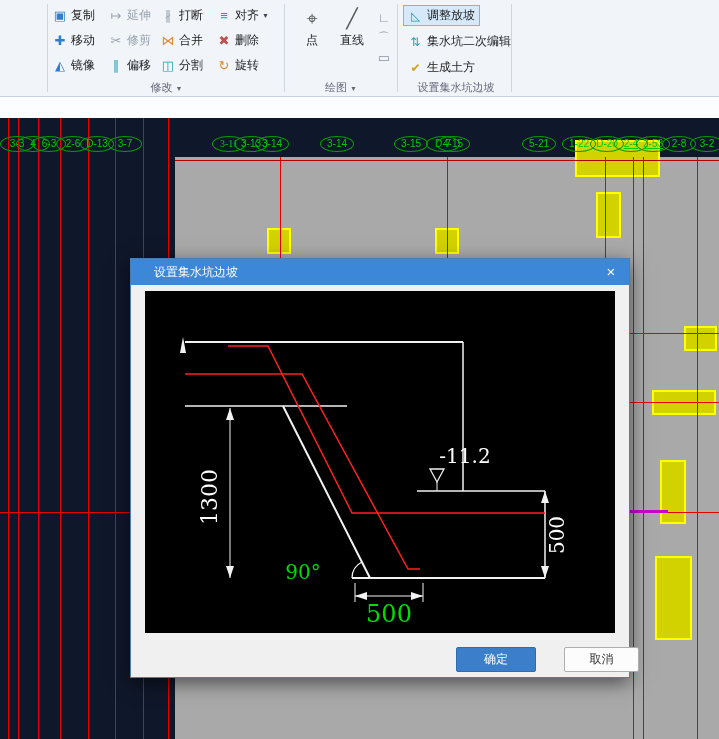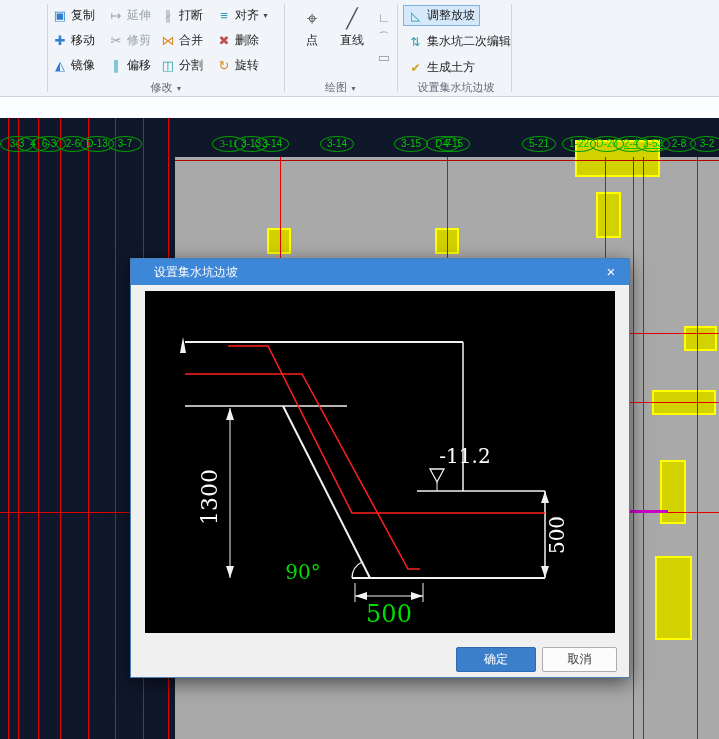--- a/index.html
+++ b/index.html
@@ -46,21 +46,21 @@
   .magenta{position:absolute;height:3px;background:#cc00cc;z-index:4;}
   .bubble{position:absolute;top:18px;width:34px;height:16px;box-sizing:border-box;border:1px solid #00a000;border-radius:50%;color:#00cc00;font-size:10px;line-height:14px;text-align:center;white-space:nowrap;z-index:5;background:transparent;}
 
   
   .dialog{position:absolute;left:130px;top:140px;width:500px;height:420px;background:#f0f0f0;border:1px solid #4a7fb5;box-sizing:border-box;box-shadow:0 5px 18px rgba(0,0,0,.55);z-index:10;}
   .dlg-title{position:absolute;left:0;top:0;right:0;height:26px;background:#3d87d8;color:#fff;font-size:12px;line-height:26px;padding-left:23px;}
   .dlg-close{position:absolute;right:8px;top:0;width:20px;text-align:center;font-size:15px;line-height:26px;color:#fff;cursor:pointer;}
   .dlg-view{position:absolute;left:14px;top:32px;width:470px;height:342px;background:#000;}
   .btn{position:absolute;top:388px;height:25px;font-size:12px;border-radius:2px;cursor:pointer;font-family:"Liberation Sans",sans-serif;}
   .btn-ok{left:325px;width:80px;background:#3b7ec9;border:1px solid #2e6bb0;color:#fff;}
-  .btn-cancel{left:411px;width:75px;background:#fcfcfc;border:1px solid #adadad;color:#333;}
+  .btn-cancel{left:433px;width:75px;background:#fcfcfc;border:1px solid #adadad;color:#333;}
   .dimtext{font-family:"DejaVu Serif",serif;}
 </style>
 </head>
 <body>
 
 <div id="app">
 
   <div class="ribbon">
 
 

